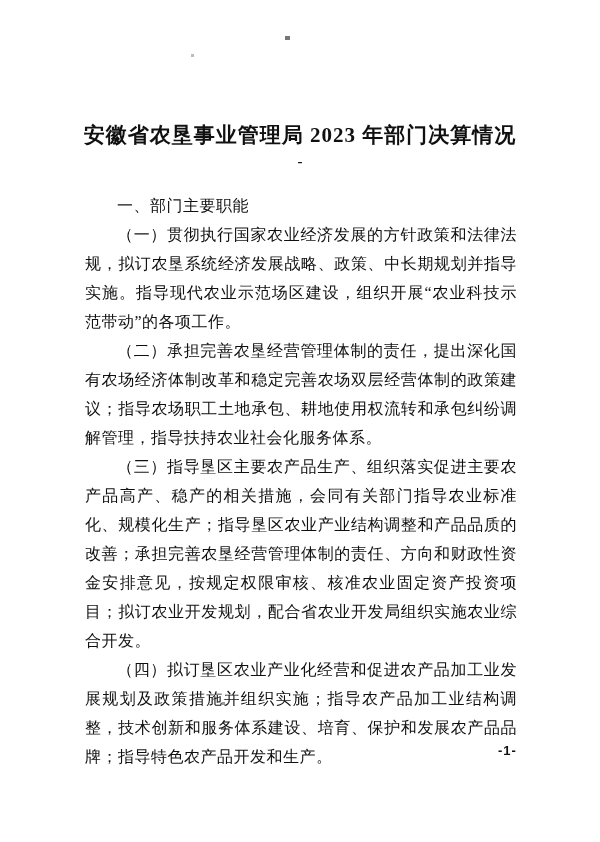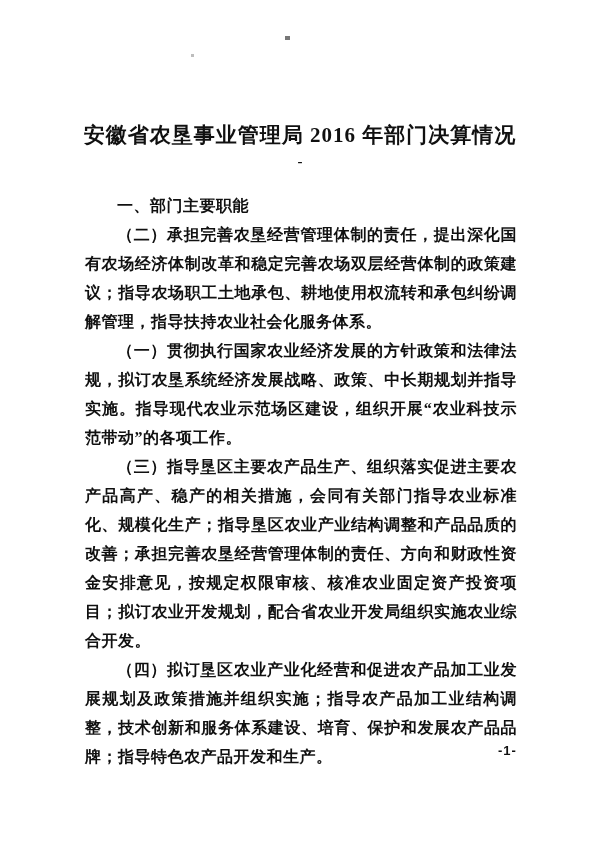--- a/index.html
+++ b/index.html
@@ -30,21 +30,21 @@
     top: 153px; left: 0; width: 100%;
     text-align: center;
     font-size: 15px;
     font-weight: 700;
   }
   .content {
     position: absolute;
     left: 85px; top: 191px; width: 432px;
     font-size: 16px;
     line-height: 29px;
-    font-weight: 700;
+    font-weight: 400;
     text-align: justify;
     letter-spacing: 0.5px;
   }
   .content p { margin: 0; text-indent: 2em; }
   .page-number {
     position: absolute;
     top: 743px; left: 498px;
     font-size: 13px;
     font-weight: 700;
     letter-spacing: 1px;
@@ -57,27 +57,27 @@
 </style>
 </head>
 <body>
 
 <div class="page">
 
   <div class="speck speck-1"></div>
   <div class="speck speck-2"></div>
   <div class="speck speck-3"></div>
 
-  <h1 class="doc-title">安徽省农垦事业管理局 2016 年部门决算情况</h1>
+  <h1 class="doc-title">安徽省农垦事业管理局 2023 年部门决算情况</h1>
 
   <div class="title-mark">-</div>
 
   <div class="content">
     <p class="heading">一、部门主要职能</p>
+    <p>（一）贯彻执行国家农业经济发展的方针政策和法律法规，拟订农垦系统经济发展战略、政策、中长期规划并指导实施。指导现代农业示范场区建设，组织开展“农业科技示范带动”的各项工作。</p>
     <p>（二）承担完善农垦经营管理体制的责任，提出深化国有农场经济体制改革和稳定完善农场双层经营体制的政策建议；指导农场职工土地承包、耕地使用权流转和承包纠纷调解管理，指导扶持农业社会化服务体系。</p>
-    <p>（一）贯彻执行国家农业经济发展的方针政策和法律法规，拟订农垦系统经济发展战略、政策、中长期规划并指导实施。指导现代农业示范场区建设，组织开展“农业科技示范带动”的各项工作。</p>
     <p>（三）指导垦区主要农产品生产、组织落实促进主要农产品高产、稳产的相关措施，会同有关部门指导农业标准化、规模化生产；指导垦区农业产业结构调整和产品品质的改善；承担完善农垦经营管理体制的责任、方向和财政性资金安排意见，按规定权限审核、核准农业固定资产投资项目；拟订农业开发规划，配合省农业开发局组织实施农业综合开发。</p>
     <p>（四）拟订垦区农业产业化经营和促进农产品加工业发展规划及政策措施并组织实施；指导农产品加工业结构调整，技术创新和服务体系建设、培育、保护和发展农产品品牌；指导特色农产品开发和生产。</p>
   </div>
 
   <div class="page-number">-1-</div>
 
 </div>
 
 </body></html>

